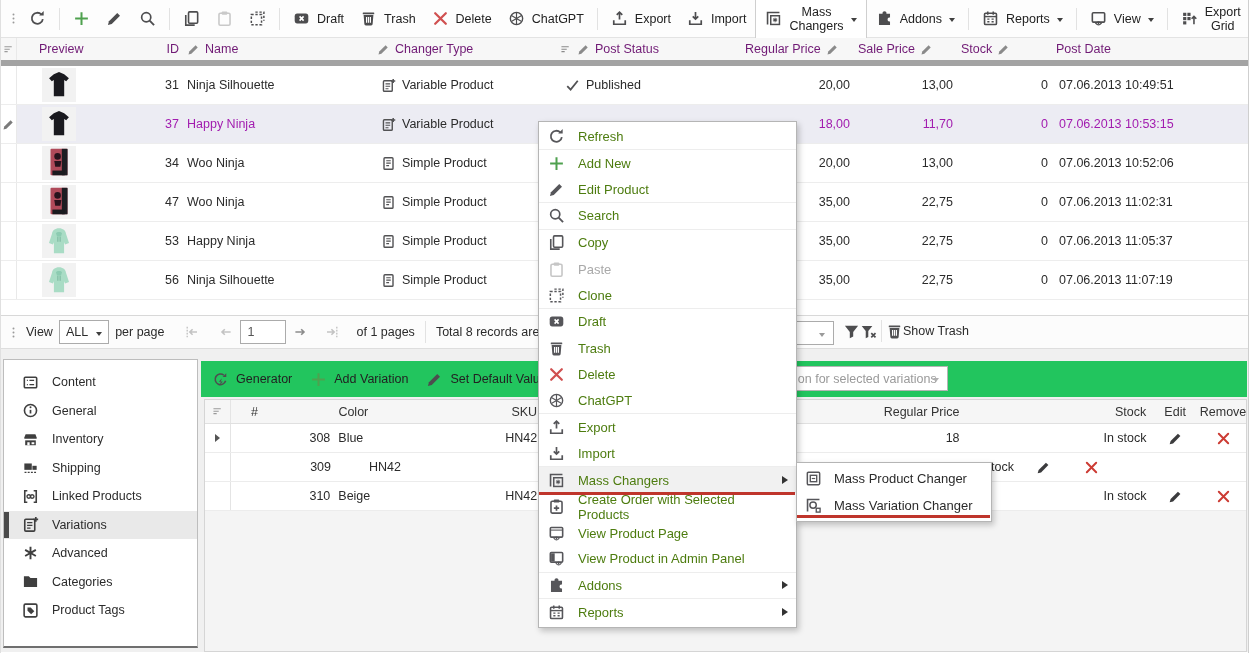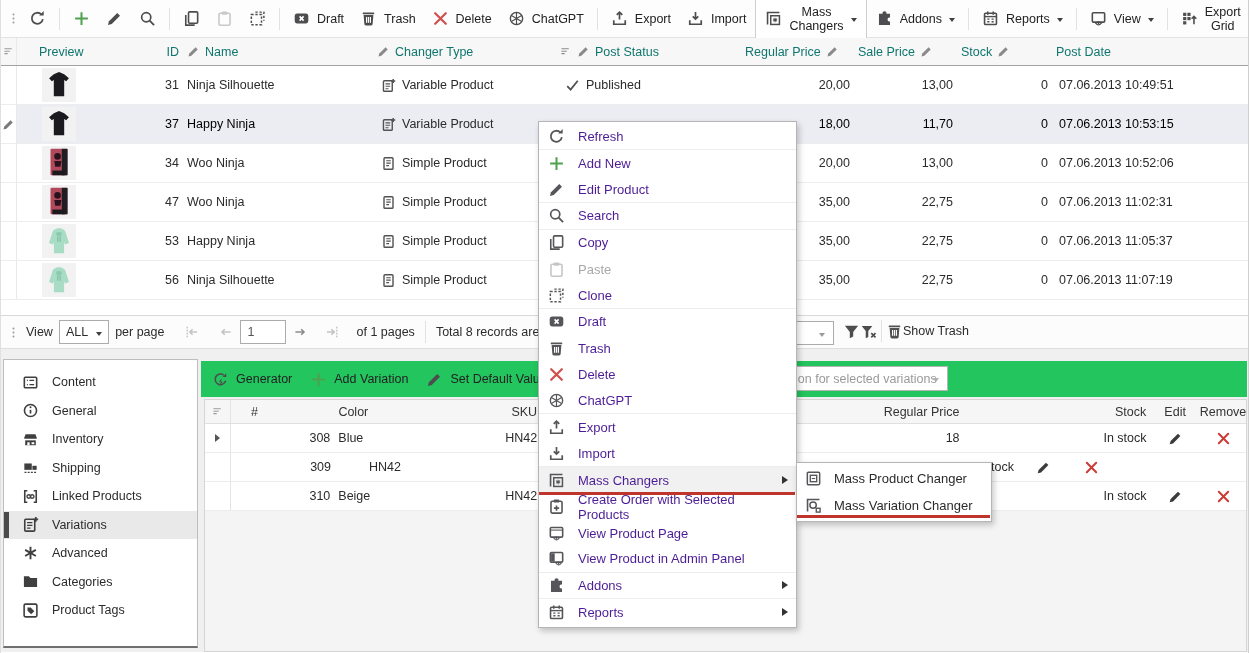--- a/index.html
+++ b/index.html
@@ -16,40 +16,40 @@
 .tbtn{display:flex;align-items:center;gap:7px;padding:5px 7px;background:none;border:none;font:inherit;color:#222;cursor:default;position:relative}
 .tbtn .ic{color:#4d4d4f}
 .grip{color:#9a9a9a;width:13px;height:15px}
 .green{color:#4fa14f!important}
 .red{color:#d05050!important}
 .disabled-ic{color:#c9c9c9!important}
 .boxed{border:1px solid #cfcfcf;background:#fff;padding:5px 9px}
 .red-under{position:absolute;left:2px;right:2px;bottom:-3px;height:3px;background:#bf352c}
 
 .gridwrap{height:278px;border-bottom:1px solid #d8d8d8;position:relative;background:#fff}
-.ghead{height:28px;display:flex;background:#f7f7f7;border-bottom:1px solid #a3a3a3;color:#0f766e}
+.ghead{height:28px;display:flex;background:#f7f7f7;border-bottom:6px solid #a3a3a3;color:#701a75}
 .hc{display:flex;align-items:center;gap:5px;height:100%;padding:0 4px}
 .hc .pen{color:#8a8a8a}
 .w-gut{width:16px;border-right:1px solid #e9e9e9;justify-content:center;padding:0}
 .w-ind{width:18px}
 .w-prev{width:74px}
 .w-id{width:74px}
 .w-name{width:190px}
 .w-ptype{width:182px}
 .w-pstat{width:186px}
 .w-rp{width:113px}
 .w-sp{width:103px}
 .w-st{width:95px}
 .w-pd{flex:1}
 .right{justify-content:flex-end;text-align:right}
 .gbody .grow{height:39px;display:flex;align-items:center;border-bottom:1px solid #ededed;background:#fff}
 .rc{display:flex;align-items:center;gap:6px;height:100%;padding:0 4px}
 .grow[data-selected="true"]{background:#ececf3}
 .grow[data-selected="true"] .w-gut{background:#fff}
-.grow[data-selected="true"] .sel-accent{color:#000000}
+.grow[data-selected="true"] .sel-accent{color:#a21caf}
 .rowpen{display:none;color:#7a7a7a}
 .grow[data-selected="true"] .rowpen{display:block}
 .thumb{width:34px;height:34px;display:block;margin-left:3px}
 .thumb svg{display:none;width:34px;height:34px}
 .thumb[data-thumb="tshirt"] .t1{display:block}
 .thumb[data-thumb="poster"] .t2{display:block}
 .thumb[data-thumb="hoodie"] .t3{display:block}
 
 .pagebar{height:33px;display:flex;align-items:center;gap:6px;padding:0 6px;border-bottom:1px solid #dedede;background:#fcfcfc;position:relative}
 .combo{display:flex;align-items:center;gap:8px;border:1px solid #ababab;background:#fff;padding:2px 6px;height:24px}
@@ -79,21 +79,21 @@
 .v-color{width:138px}
 .v-sku{width:70px}
 .v-rp{width:425px}
 .v-st{width:188px}
 .v-edit{width:50px;justify-content:center}
 .v-rem{width:46px;justify-content:center}
 .vexp{display:none;width:0;height:0;border:4px solid transparent;border-left:5.5px solid #555;border-right:0}
 .vrow[data-expand="true"] .vexp{display:block}
 
 .cmenu{position:absolute;left:537px;top:121px;width:259px;background:#fff;border:1px solid #b5b5b5;box-shadow:2px 3px 6px rgba(0,0,0,.22);padding:2px 0;z-index:40}
-.mi{position:relative;display:flex;align-items:center;gap:13px;height:26.4px;padding:0 8px 0 9px;font-size:13px;color:#4c1d95}
+.mi{position:relative;display:flex;align-items:center;gap:13px;height:26.4px;padding:0 8px 0 9px;font-size:13px;color:#4d7c0f}
 .mi[data-sep="true"]{border-bottom:1px solid #ededed}
 .mi[data-disabled="true"]{color:#a9a9a9}
 .mi[data-disabled="true"] .mic{color:#c6c6c6}
 .mi[data-hover="true"]{background:#f1f1f1}
 .mic{color:#56565a}
 .miarrow{display:none;margin-left:auto;width:0;height:0;border:4.5px solid transparent;border-left:6px solid #333;border-right:0}
 .mi[data-arrow="true"] .miarrow{display:block}
 .miunder{display:none;position:absolute;left:0;right:1px;bottom:-2px;height:3px;background:#bf352c;z-index:5}
 .mi[data-underline="true"] .miunder{display:block}
 

